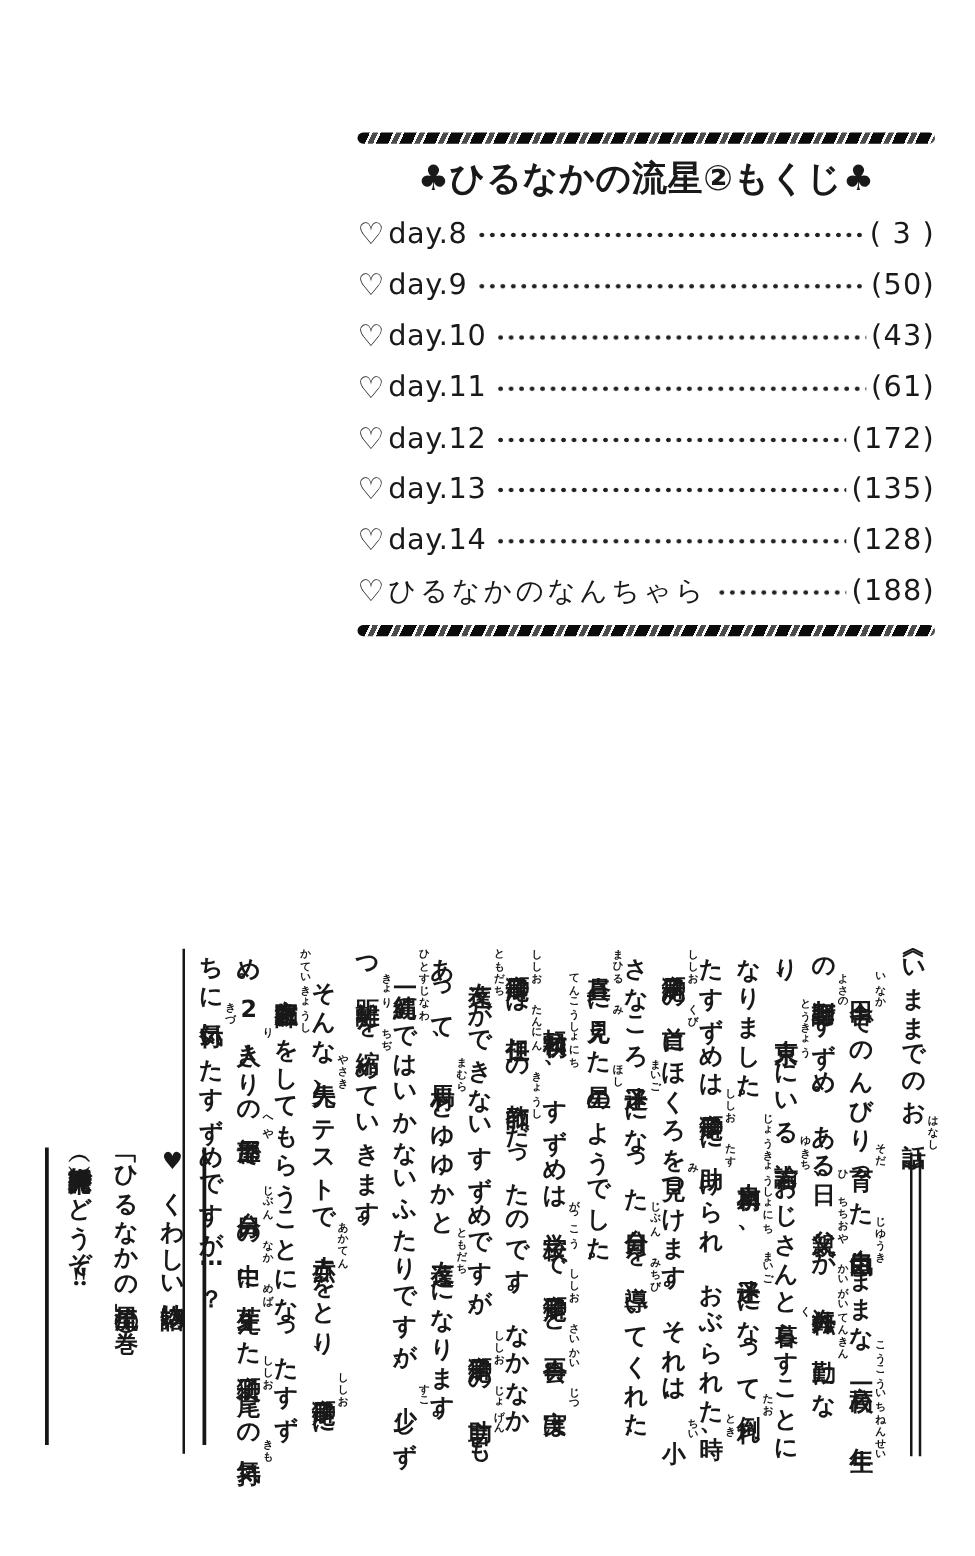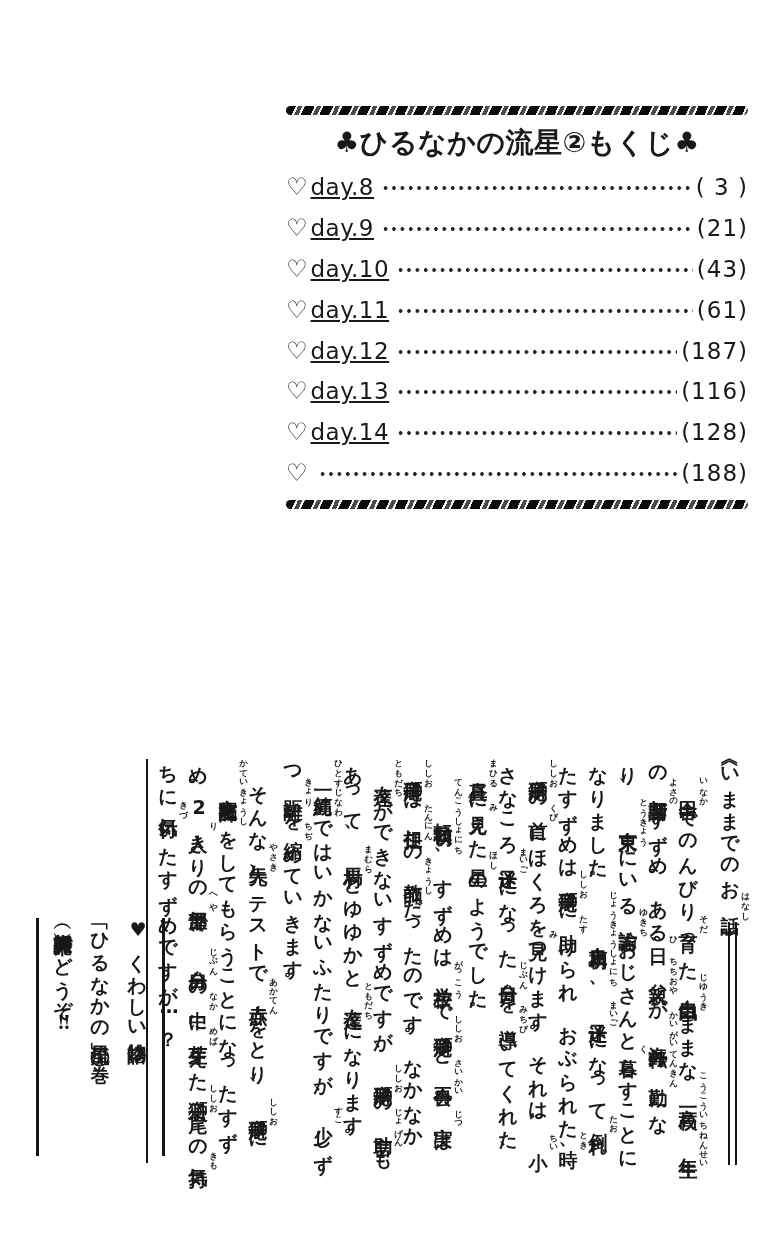--- a/index.html
+++ b/index.html
@@ -15,21 +15,21 @@
     height:9px;border-radius:5px;
     background:repeating-linear-gradient(115deg,#0b0b0b 0 9px,#f8f8f8 9px 11px,#4a4a4a 11px 15px,#f8f8f8 15px 17px);
   }
   .toc-title{
     margin:7px 0 0;font-size:28px;font-weight:bold;letter-spacing:.5px;
     text-align:center;line-height:42px;
   }
   .toc-rows{margin:3px 0 7px;}
   .toc-row{display:flex;align-items:center;height:40.8px;font-size:23px;}
   .toc-heart{margin-right:3px;font-size:24px;}
-  .toc-label{letter-spacing:.5px;white-space:nowrap;text-decoration:underline;}
+  .toc-label{letter-spacing:.5px;white-space:nowrap;}
   .toc-label.kana{letter-spacing:3px;font-size:22px;}
   .toc-leader{
     flex:1;height:8px;margin:2px 4px 0 8px;
     background-image:radial-gradient(circle at 3.5px 4px,#222 1.6px,transparent 2.1px);
     background-size:8.4px 8px;background-repeat:repeat-x;
   }
   .toc-page{font-size:23px;letter-spacing:1px;white-space:pre;}
 
   
   .story{position:absolute;top:753px;right:30px;height:418px;display:flex;align-items:flex-start;}
@@ -74,54 +74,55 @@
         <div class="toc-row">
           <span class="toc-heart">♡</span>
           <span class="toc-label">day.8</span>
           <span class="toc-leader"></span>
           <span class="toc-page">( 3 )</span>
         </div>
         <div class="toc-row">
           <span class="toc-heart">♡</span>
           <span class="toc-label">day.9</span>
           <span class="toc-leader"></span>
-          <span class="toc-page">(21)</span>
+          <span class="toc-page">(50)</span>
         </div>
         <div class="toc-row">
           <span class="toc-heart">♡</span>
           <span class="toc-label">day.10</span>
           <span class="toc-leader"></span>
           <span class="toc-page">(43)</span>
         </div>
         <div class="toc-row">
           <span class="toc-heart">♡</span>
           <span class="toc-label">day.11</span>
           <span class="toc-leader"></span>
           <span class="toc-page">(61)</span>
         </div>
         <div class="toc-row">
           <span class="toc-heart">♡</span>
           <span class="toc-label">day.12</span>
           <span class="toc-leader"></span>
-          <span class="toc-page">(187)</span>
+          <span class="toc-page">(172)</span>
         </div>
         <div class="toc-row">
           <span class="toc-heart">♡</span>
           <span class="toc-label">day.13</span>
           <span class="toc-leader"></span>
-          <span class="toc-page">(116)</span>
+          <span class="toc-page">(135)</span>
         </div>
         <div class="toc-row">
           <span class="toc-heart">♡</span>
           <span class="toc-label">day.14</span>
           <span class="toc-leader"></span>
           <span class="toc-page">(128)</span>
         </div>
         <div class="toc-row">
           <span class="toc-heart">♡</span>
+          <span class="toc-label kana">ひるなかのなんちゃら</span>
           <span class="toc-leader"></span>
           <span class="toc-page">(188)</span>
         </div>
       </div>
     <div class="deco"></div>
   </section>
 
   <section class="story">
     <div class="story-left-rule"></div>
     <div class="story-body" id="story-body">

